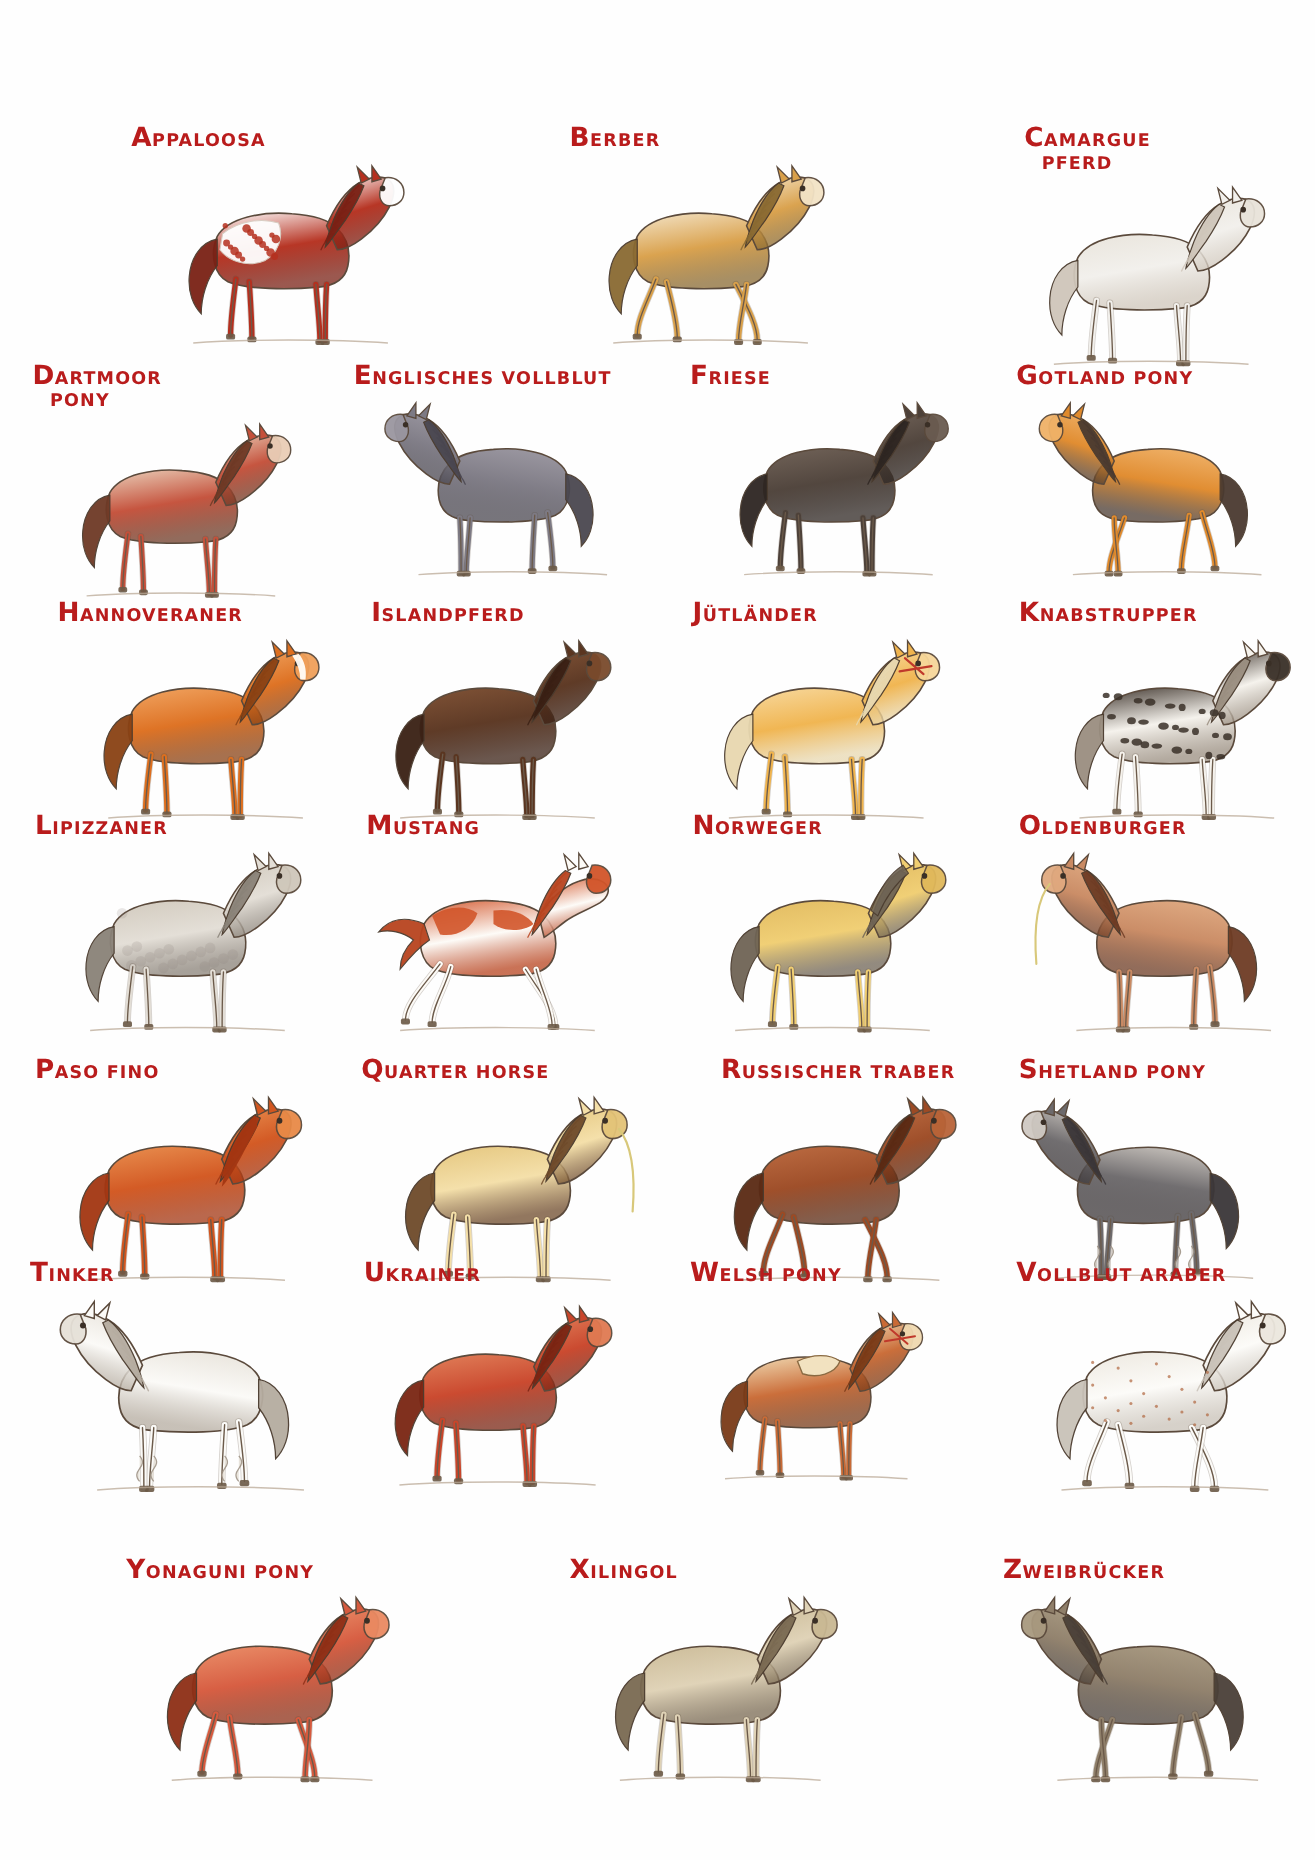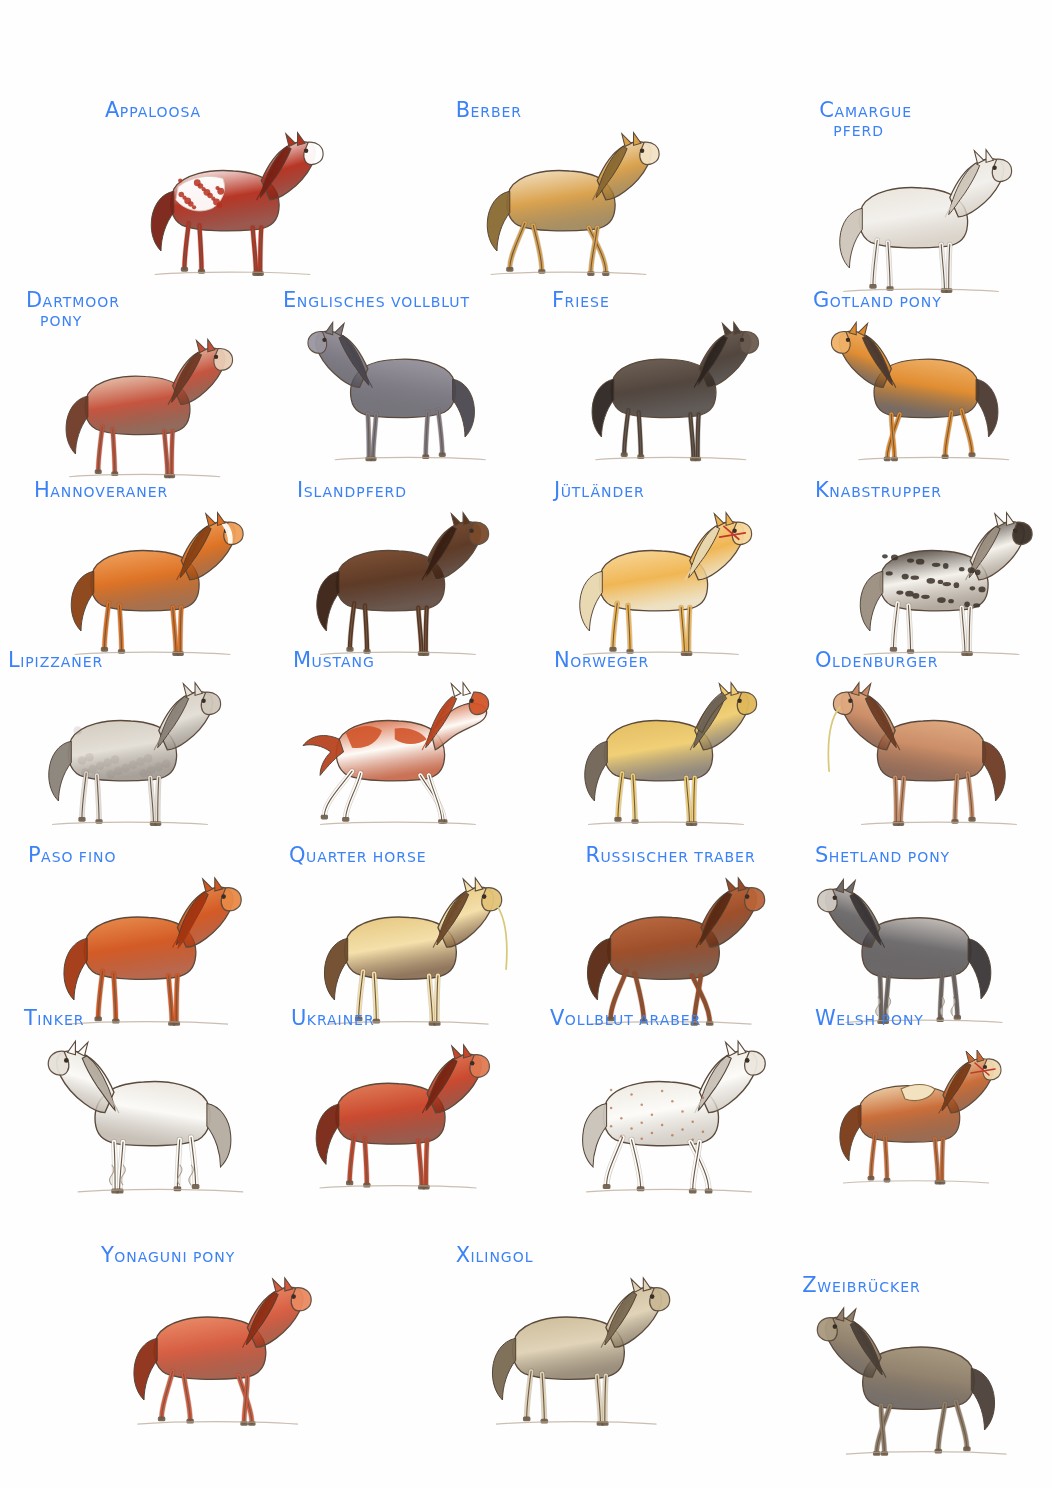--- a/index.html
+++ b/index.html
@@ -26,22 +26,22 @@
     display: flex;
     align-items: flex-start;
   }
   .cell {
     position: relative;
     box-sizing: border-box;
   }
   .label {
     white-space: nowrap;
     font-family: "DejaVu Sans", sans-serif;
-    font-weight: 400;
-    color: #3b82f6;
+    font-weight: 700;
+    color: #b91c1c;
     letter-spacing: 0.06em;
     line-height: 1;
     text-transform: uppercase;
   }
   .label .cap {
     font-size: 21px;
     letter-spacing: 0.02em;
   }
   .label .rest {
     font-size: 14px;
@@ -441,21 +441,21 @@
                 <stop offset="0.55" stop-color="#e08a2c" stop-opacity="0.97"></stop>
                 <stop offset="1" stop-color="#4a3a30" stop-opacity="0.75"></stop>
               </linearGradient>
             </defs>
             <path d="M34,142 C70,139 140,139 180,142" class="ground"></path>
           </svg>
         </div>
       </div>
     </div>
     <div class="row" style="top: 480px;">
-      <div class="cell" style="width: 263px; padding-left: 20px;">
+      <div class="cell" style="width: 263px; padding-left: 32px;">
         <div class="label" style="margin-left: 14px;"><span class="cap">H</span><span class="rest">ANNOVERANER</span></div>
         <div class="fig">
           <svg width="250" height="160" viewBox="0 0 200 150">
             <g>
               <path d="M52,62 C60,48 86,43 108,45 C124,46 136,50 142,56 C150,64 152,74 150,84 C148,94 140,99 128,100 C106,102 74,102 60,96 C50,91 46,76 52,62 Z" fill="url(#g-hannoveraner)" stroke="#5b4a3c" stroke-width="1.2"></path>
               <path d="M134,54 C140,40 148,28 158,22 C166,17 176,16 181,20 C186,24 185,32 181,40 C176,50 168,58 160,64 C152,70 146,72 142,72 Z" fill="url(#g-hannoveraner)" stroke="#5b4a3c" stroke-width="1.2"></path>
               <path d="M178,18 C186,17 192,22 192,29 C192,35 187,39 181,39 C176,39 173,34 174,28 Z" fill="#f0a05a" stroke="#5b4a3c" stroke-width="1.1" opacity="0.95"></path>
               <path d="M160,22 L157,10 L166,19 Z" fill="#dd6f1f" stroke="#5b4a3c" stroke-width="1"></path>
               <path d="M168,21 L168,9 L175,19 Z" fill="#dd6f1f" stroke="#5b4a3c" stroke-width="1"></path>
               <circle cx="176" cy="26" r="2.1" class="eye"></circle>
@@ -663,21 +663,21 @@
                 <stop offset="0.55" stop-color="#f5f2ec" stop-opacity="0.97"></stop>
                 <stop offset="1" stop-color="#9a8e80" stop-opacity="0.75"></stop>
               </linearGradient>
             </defs>
             <path d="M34,142 C70,139 140,139 180,142" class="ground"></path>
           </svg>
         </div>
       </div>
     </div>
     <div class="row" style="top: 650px;">
-      <div class="cell" style="width: 263px; ">
+      <div class="cell" style="width: 263px; padding-left: 20px;">
         <div class="label" style="margin-left: 8px;"><span class="cap">L</span><span class="rest">IPIZZANER</span></div>
         <div class="fig">
           <svg width="245" height="160" viewBox="0 0 200 150">
             <g>
               <path d="M52,62 C60,48 86,43 108,45 C124,46 136,50 142,56 C150,64 152,74 150,84 C148,94 140,99 128,100 C106,102 74,102 60,96 C50,91 46,76 52,62 Z" fill="url(#g-lipizzaner)" stroke="#5b4a3c" stroke-width="1.2"></path>
               <path d="M134,54 C140,40 148,28 158,22 C166,17 176,16 181,20 C186,24 185,32 181,40 C176,50 168,58 160,64 C152,70 146,72 142,72 Z" fill="url(#g-lipizzaner)" stroke="#5b4a3c" stroke-width="1.2"></path>
               <path d="M178,18 C186,17 192,22 192,29 C192,35 187,39 181,39 C176,39 173,34 174,28 Z" fill="#cfc7ba" stroke="#5b4a3c" stroke-width="1.1" opacity="0.95"></path>
               <path d="M160,22 L157,10 L166,19 Z" fill="#e3ded6" stroke="#5b4a3c" stroke-width="1"></path>
               <path d="M168,21 L168,9 L175,19 Z" fill="#e3ded6" stroke="#5b4a3c" stroke-width="1"></path>
               <circle cx="176" cy="26" r="2.1" class="eye"></circle>
@@ -1173,20 +1173,70 @@
               <path d="M134,98 C133,114 133,128 133,140" fill="none" stroke="#5b4a3c" stroke-width="5.2" stroke-linecap="round" opacity="0.25"></path>
               <path d="M134,98 C133,114 133,128 133,140" fill="none" stroke="#c9452a" stroke-width="4" stroke-linecap="round"></path>
               <path d="M134,98 C133,114 133,128 133,140" class="thin"></path>
               <rect x="129.6" y="139" width="6.8" height="4.4" rx="1.4" fill="#6b5a47" opacity="0.9"></rect>
             </g>
             <defs>
               <linearGradient id="g-ukrainer" x1="0" y1="0" x2="0.3" y2="1">
                 <stop offset="0" stop-color="#e07a52" stop-opacity="0.95"></stop>
                 <stop offset="0.55" stop-color="#c9452a" stop-opacity="0.97"></stop>
                 <stop offset="1" stop-color="#7a2513" stop-opacity="0.75"></stop>
+              </linearGradient>
+            </defs>
+            <path d="M34,142 C70,139 140,139 180,142" class="ground"></path>
+          </svg>
+        </div>
+      </div>
+      <div class="cell" style="width: 263px; padding-left: 20px;">
+        <div class="label" style="margin-left: 6px;"><span class="cap">W</span><span class="rest">ELSH PONY</span></div>
+        <div class="fig">
+          <svg width="200" height="170" viewBox="0 0 200 150">
+            <g>
+              <path d="M52,62 C60,48 86,43 108,45 C124,46 136,50 142,56 C150,64 152,74 150,84 C148,94 140,99 128,100 C106,102 74,102 60,96 C50,91 46,76 52,62 Z" fill="url(#g-welsh-pony)" stroke="#5b4a3c" stroke-width="1.2"></path>
+              <path d="M134,54 C140,40 148,28 158,22 C166,17 176,16 181,20 C186,24 185,32 181,40 C176,50 168,58 160,64 C152,70 146,72 142,72 Z" fill="url(#g-welsh-pony)" stroke="#5b4a3c" stroke-width="1.2"></path>
+              <path d="M178,18 C186,17 192,22 192,29 C192,35 187,39 181,39 C176,39 173,34 174,28 Z" fill="#f0d9b0" stroke="#5b4a3c" stroke-width="1.1" opacity="0.95"></path>
+              <path d="M160,22 L157,10 L166,19 Z" fill="#c96a35" stroke="#5b4a3c" stroke-width="1"></path>
+              <path d="M168,21 L168,9 L175,19 Z" fill="#c96a35" stroke="#5b4a3c" stroke-width="1"></path>
+              <circle cx="176" cy="26" r="2.1" class="eye"></circle>
+              <path d="M158,22 C150,28 144,38 139,50 C136,58 134,64 133,70 C137,66 142,58 148,50 C154,41 159,32 162,24 Z" fill="#7a3b18" stroke="#4a3b2e" stroke-width="0.9" opacity="0.95"></path>
+              <path d="M158,24 q -6,5 -9,12" class="maneline" stroke="#7a3b18"></path>
+              <path d="M154.8,30 q -6,5 -9,12" class="maneline" stroke="#7a3b18"></path>
+              <path d="M151.6,36 q -6,5 -9,12" class="maneline" stroke="#7a3b18"></path>
+              <path d="M148.4,42 q -6,5 -9,12" class="maneline" stroke="#7a3b18"></path>
+              <path d="M145.2,48 q -6,5 -9,12" class="maneline" stroke="#7a3b18"></path>
+              <path d="M142,54 q -6,5 -9,12" class="maneline" stroke="#7a3b18"></path>
+              <path d="M138.8,60 q -6,5 -9,12" class="maneline" stroke="#7a3b18"></path>
+              <path d="M52,64 C40,66 32,78 31,92 C30,104 34,114 40,120 C40,108 44,94 52,84 Z" fill="#7a3b18" stroke="#4a3b2e" stroke-width="0.9" opacity="0.95"></path>
+              <path d="M66,94 C64,110 62,124 62,136" fill="none" stroke="#5b4a3c" stroke-width="5.2" stroke-linecap="round" opacity="0.25"></path>
+              <path d="M66,94 C64,110 62,124 62,136" fill="none" stroke="#c96a35" stroke-width="4" stroke-linecap="round"></path>
+              <path d="M66,94 C64,110 62,124 62,136" class="thin"></path>
+              <rect x="58.6" y="135" width="6.8" height="4.4" rx="1.4" fill="#6b5a47" opacity="0.9"></rect>
+              <path d="M76,96 C77,112 78,126 78,138" fill="none" stroke="#5b4a3c" stroke-width="5.2" stroke-linecap="round" opacity="0.25"></path>
+              <path d="M76,96 C77,112 78,126 78,138" fill="none" stroke="#c96a35" stroke-width="4" stroke-linecap="round"></path>
+              <path d="M76,96 C77,112 78,126 78,138" class="thin"></path>
+              <rect x="74.6" y="137" width="6.8" height="4.4" rx="1.4" fill="#6b5a47" opacity="0.9"></rect>
+              <path d="M126,98 C127,114 129,128 129,140" fill="none" stroke="#5b4a3c" stroke-width="5.2" stroke-linecap="round" opacity="0.25"></path>
+              <path d="M126,98 C127,114 129,128 129,140" fill="none" stroke="#c96a35" stroke-width="4" stroke-linecap="round"></path>
+              <path d="M126,98 C127,114 129,128 129,140" class="thin"></path>
+              <rect x="125.6" y="139" width="6.8" height="4.4" rx="1.4" fill="#6b5a47" opacity="0.9"></rect>
+              <path d="M134,98 C133,114 133,128 133,140" fill="none" stroke="#5b4a3c" stroke-width="5.2" stroke-linecap="round" opacity="0.25"></path>
+              <path d="M134,98 C133,114 133,128 133,140" fill="none" stroke="#c96a35" stroke-width="4" stroke-linecap="round"></path>
+              <path d="M134,98 C133,114 133,128 133,140" class="thin"></path>
+              <rect x="129.6" y="139" width="6.8" height="4.4" rx="1.4" fill="#6b5a47" opacity="0.9"></rect>
+              <path d="M166,22 L180,34 M162,32 L186,28" fill="none" stroke="#c0392b" stroke-width="1.6" stroke-linecap="round"></path>
+              <path d="M92,48 C104,42 118,42 126,48 C122,58 108,62 96,58 Z" fill="#f2e2c0" stroke="#8a6a42" stroke-width="1.1"></path>
+            </g>
+            <defs>
+              <linearGradient id="g-welsh-pony" x1="0" y1="0" x2="0.3" y2="1">
+                <stop offset="0" stop-color="#f0d9b0" stop-opacity="0.95"></stop>
+                <stop offset="0.55" stop-color="#c96a35" stop-opacity="0.97"></stop>
+                <stop offset="1" stop-color="#7a3b18" stop-opacity="0.75"></stop>
               </linearGradient>
             </defs>
             <path d="M34,142 C70,139 140,139 180,142" class="ground"></path>
           </svg>
         </div>
       </div>
       <div class="cell" style="width: 263px; padding-left: 20px;">
         <div class="label" style="margin-left: 4px;"><span class="cap">V</span><span class="rest">OLLBLUT ARABER</span></div>
         <div class="fig">
           <svg width="230" height="170" viewBox="0 0 200 150">
@@ -1249,70 +1299,20 @@
               <linearGradient id="g-vollblut-araber" x1="0" y1="0" x2="0.3" y2="1">
                 <stop offset="0" stop-color="#ece7de" stop-opacity="0.95"></stop>
                 <stop offset="0.55" stop-color="#fcfbf8" stop-opacity="0.97"></stop>
                 <stop offset="1" stop-color="#c9c2b8" stop-opacity="0.75"></stop>
               </linearGradient>
             </defs>
             <path d="M34,142 C70,139 140,139 180,142" class="ground"></path>
           </svg>
         </div>
       </div>
-      <div class="cell" style="width: 263px; padding-left: 20px;">
-        <div class="label" style="margin-left: 6px;"><span class="cap">W</span><span class="rest">ELSH PONY</span></div>
-        <div class="fig">
-          <svg width="200" height="170" viewBox="0 0 200 150">
-            <g>
-              <path d="M52,62 C60,48 86,43 108,45 C124,46 136,50 142,56 C150,64 152,74 150,84 C148,94 140,99 128,100 C106,102 74,102 60,96 C50,91 46,76 52,62 Z" fill="url(#g-welsh-pony)" stroke="#5b4a3c" stroke-width="1.2"></path>
-              <path d="M134,54 C140,40 148,28 158,22 C166,17 176,16 181,20 C186,24 185,32 181,40 C176,50 168,58 160,64 C152,70 146,72 142,72 Z" fill="url(#g-welsh-pony)" stroke="#5b4a3c" stroke-width="1.2"></path>
-              <path d="M178,18 C186,17 192,22 192,29 C192,35 187,39 181,39 C176,39 173,34 174,28 Z" fill="#f0d9b0" stroke="#5b4a3c" stroke-width="1.1" opacity="0.95"></path>
-              <path d="M160,22 L157,10 L166,19 Z" fill="#c96a35" stroke="#5b4a3c" stroke-width="1"></path>
-              <path d="M168,21 L168,9 L175,19 Z" fill="#c96a35" stroke="#5b4a3c" stroke-width="1"></path>
-              <circle cx="176" cy="26" r="2.1" class="eye"></circle>
-              <path d="M158,22 C150,28 144,38 139,50 C136,58 134,64 133,70 C137,66 142,58 148,50 C154,41 159,32 162,24 Z" fill="#7a3b18" stroke="#4a3b2e" stroke-width="0.9" opacity="0.95"></path>
-              <path d="M158,24 q -6,5 -9,12" class="maneline" stroke="#7a3b18"></path>
-              <path d="M154.8,30 q -6,5 -9,12" class="maneline" stroke="#7a3b18"></path>
-              <path d="M151.6,36 q -6,5 -9,12" class="maneline" stroke="#7a3b18"></path>
-              <path d="M148.4,42 q -6,5 -9,12" class="maneline" stroke="#7a3b18"></path>
-              <path d="M145.2,48 q -6,5 -9,12" class="maneline" stroke="#7a3b18"></path>
-              <path d="M142,54 q -6,5 -9,12" class="maneline" stroke="#7a3b18"></path>
-              <path d="M138.8,60 q -6,5 -9,12" class="maneline" stroke="#7a3b18"></path>
-              <path d="M52,64 C40,66 32,78 31,92 C30,104 34,114 40,120 C40,108 44,94 52,84 Z" fill="#7a3b18" stroke="#4a3b2e" stroke-width="0.9" opacity="0.95"></path>
-              <path d="M66,94 C64,110 62,124 62,136" fill="none" stroke="#5b4a3c" stroke-width="5.2" stroke-linecap="round" opacity="0.25"></path>
-              <path d="M66,94 C64,110 62,124 62,136" fill="none" stroke="#c96a35" stroke-width="4" stroke-linecap="round"></path>
-              <path d="M66,94 C64,110 62,124 62,136" class="thin"></path>
-              <rect x="58.6" y="135" width="6.8" height="4.4" rx="1.4" fill="#6b5a47" opacity="0.9"></rect>
-              <path d="M76,96 C77,112 78,126 78,138" fill="none" stroke="#5b4a3c" stroke-width="5.2" stroke-linecap="round" opacity="0.25"></path>
-              <path d="M76,96 C77,112 78,126 78,138" fill="none" stroke="#c96a35" stroke-width="4" stroke-linecap="round"></path>
-              <path d="M76,96 C77,112 78,126 78,138" class="thin"></path>
-              <rect x="74.6" y="137" width="6.8" height="4.4" rx="1.4" fill="#6b5a47" opacity="0.9"></rect>
-              <path d="M126,98 C127,114 129,128 129,140" fill="none" stroke="#5b4a3c" stroke-width="5.2" stroke-linecap="round" opacity="0.25"></path>
-              <path d="M126,98 C127,114 129,128 129,140" fill="none" stroke="#c96a35" stroke-width="4" stroke-linecap="round"></path>
-              <path d="M126,98 C127,114 129,128 129,140" class="thin"></path>
-              <rect x="125.6" y="139" width="6.8" height="4.4" rx="1.4" fill="#6b5a47" opacity="0.9"></rect>
-              <path d="M134,98 C133,114 133,128 133,140" fill="none" stroke="#5b4a3c" stroke-width="5.2" stroke-linecap="round" opacity="0.25"></path>
-              <path d="M134,98 C133,114 133,128 133,140" fill="none" stroke="#c96a35" stroke-width="4" stroke-linecap="round"></path>
-              <path d="M134,98 C133,114 133,128 133,140" class="thin"></path>
-              <rect x="129.6" y="139" width="6.8" height="4.4" rx="1.4" fill="#6b5a47" opacity="0.9"></rect>
-              <path d="M166,22 L180,34 M162,32 L186,28" fill="none" stroke="#c0392b" stroke-width="1.6" stroke-linecap="round"></path>
-              <path d="M92,48 C104,42 118,42 126,48 C122,58 108,62 96,58 Z" fill="#f2e2c0" stroke="#8a6a42" stroke-width="1.1"></path>
-            </g>
-            <defs>
-              <linearGradient id="g-welsh-pony" x1="0" y1="0" x2="0.3" y2="1">
-                <stop offset="0" stop-color="#f0d9b0" stop-opacity="0.95"></stop>
-                <stop offset="0.55" stop-color="#c96a35" stop-opacity="0.97"></stop>
-                <stop offset="1" stop-color="#7a3b18" stop-opacity="0.75"></stop>
-              </linearGradient>
-            </defs>
-            <path d="M34,142 C70,139 140,139 180,142" class="ground"></path>
-          </svg>
-        </div>
-      </div>
     </div>
     <div class="row" style="top: 1245px;">
       <div class="cell" style="width: 350.667px; padding-left: 95px;">
         <div class="label" style="margin-left: 6px;"><span class="cap">Y</span><span class="rest">ONAGUNI PONY</span></div>
         <div class="fig">
           <svg width="230" height="165" viewBox="0 0 200 150">
             <g>
               <path d="M52,62 C60,48 86,43 108,45 C124,46 136,50 142,56 C150,64 152,74 150,84 C148,94 140,99 128,100 C106,102 74,102 60,96 C50,91 46,76 52,62 Z" fill="url(#g-yonaguni-pony)" stroke="#5b4a3c" stroke-width="1.2"></path>
               <path d="M134,54 C140,40 148,28 158,22 C166,17 176,16 181,20 C186,24 185,32 181,40 C176,50 168,58 160,64 C152,70 146,72 142,72 Z" fill="url(#g-yonaguni-pony)" stroke="#5b4a3c" stroke-width="1.2"></path>
               <path d="M178,18 C186,17 192,22 192,29 C192,35 187,39 181,39 C176,39 173,34 174,28 Z" fill="#ea8a62" stroke="#5b4a3c" stroke-width="1.1" opacity="0.95"></path>
@@ -1398,21 +1398,21 @@
                 <stop offset="0" stop-color="#c9b893" stop-opacity="0.95"></stop>
                 <stop offset="0.55" stop-color="#dfd2b6" stop-opacity="0.97"></stop>
                 <stop offset="1" stop-color="#7a6a52" stop-opacity="0.75"></stop>
               </linearGradient>
             </defs>
             <path d="M34,142 C70,139 140,139 180,142" class="ground"></path>
           </svg>
         </div>
       </div>
       <div class="cell" style="width: 350.667px; padding-left: 95px;">
-        <div class="label" style="margin-left: 6px; margin-top: 30px;"><span class="cap">Z</span><span class="rest">WEIBRÜCKER</span></div>
+        <div class="label" style="margin-left: 6px;"><span class="cap">Z</span><span class="rest">WEIBRÜCKER</span></div>
         <div class="fig">
           <svg width="245" height="165" viewBox="0 0 200 150">
             <g transform="translate(200,0) scale(-1,1)">
               <path d="M52,62 C60,48 86,43 108,45 C124,46 136,50 142,56 C150,64 152,74 150,84 C148,94 140,99 128,100 C106,102 74,102 60,96 C50,91 46,76 52,62 Z" fill="url(#g-zweibruecker)" stroke="#5b4a3c" stroke-width="1.2"></path>
               <path d="M134,54 C140,40 148,28 158,22 C166,17 176,16 181,20 C186,24 185,32 181,40 C176,50 168,58 160,64 C152,70 146,72 142,72 Z" fill="url(#g-zweibruecker)" stroke="#5b4a3c" stroke-width="1.2"></path>
               <path d="M178,18 C186,17 192,22 192,29 C192,35 187,39 181,39 C176,39 173,34 174,28 Z" fill="#a8997f" stroke="#5b4a3c" stroke-width="1.1" opacity="0.95"></path>
               <path d="M160,22 L157,10 L166,19 Z" fill="#8f7f6a" stroke="#5b4a3c" stroke-width="1"></path>
               <path d="M168,21 L168,9 L175,19 Z" fill="#8f7f6a" stroke="#5b4a3c" stroke-width="1"></path>
               <circle cx="176" cy="26" r="2.1" class="eye"></circle>
               <path d="M158,22 C150,28 144,38 139,50 C136,58 134,64 133,70 C137,66 142,58 148,50 C154,41 159,32 162,24 Z" fill="#4a4038" stroke="#4a3b2e" stroke-width="0.9" opacity="0.95"></path>

